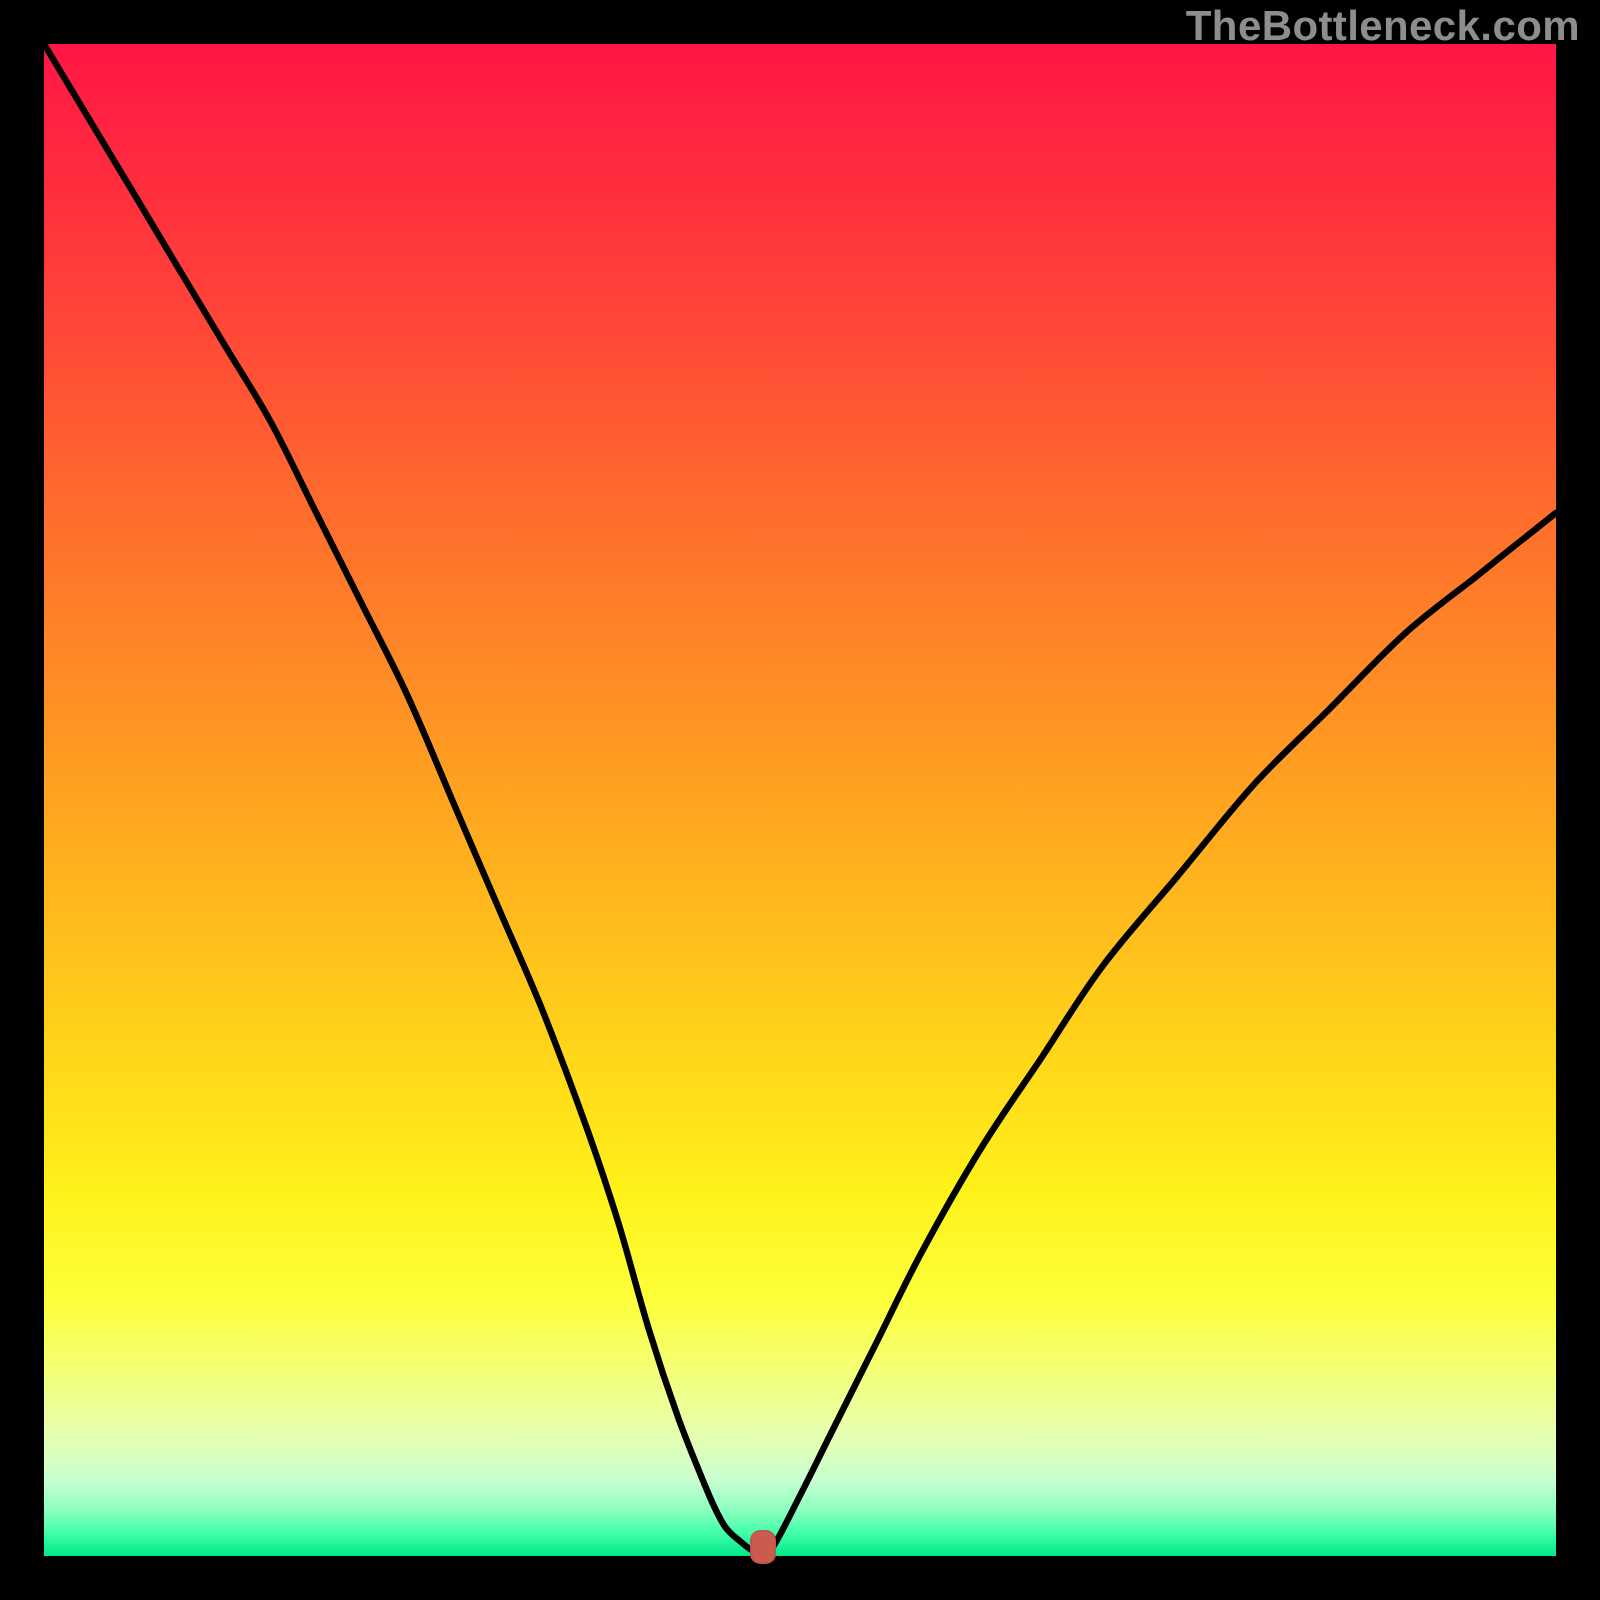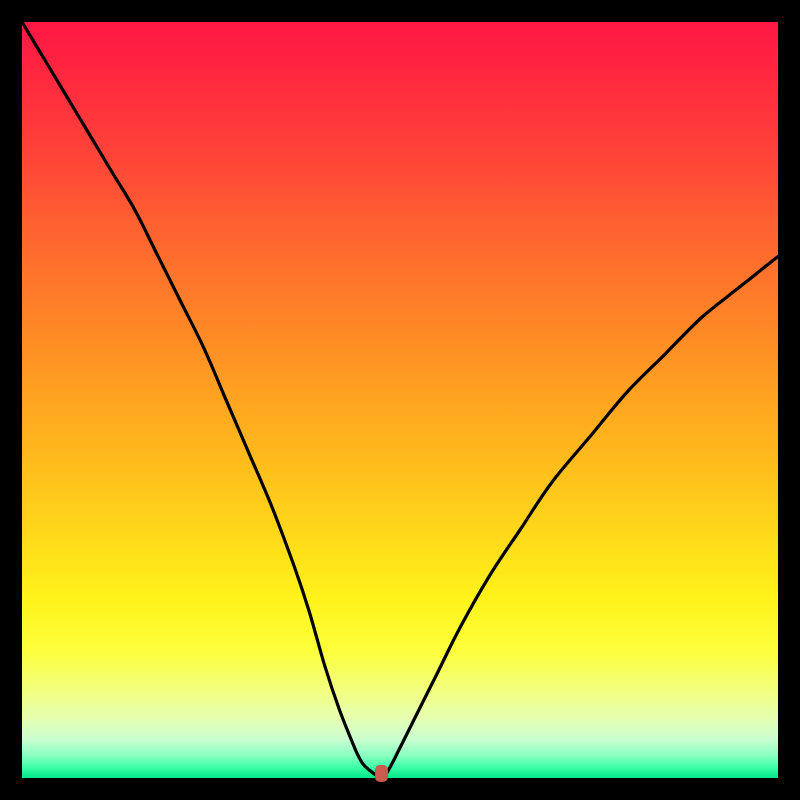--- a/index.html
+++ b/index.html
@@ -70,13 +70,14 @@
 </head>
 <body>
 
 <div class="frame">
   <div class="plot">
     <svg class="curve" viewBox="0 0 756 756" preserveAspectRatio="none">
       <path id="curve-path" fill="none" stroke="#000" stroke-width="3.2" stroke-linecap="round" stroke-linejoin="round" d="M 0.0 0.0 C 3.8 6.3, 15.1 25.2, 22.7 37.8 C 30.2 50.4, 37.8 63.0, 45.4 75.6 C 52.9 88.2, 60.5 100.8, 68.0 113.4 C 75.6 126.0, 83.2 138.6, 90.7 151.2 C 98.3 163.8, 105.8 175.1, 113.4 189.0 C 121.0 202.9, 128.5 219.2, 136.1 234.4 C 143.6 249.5, 151.2 264.6, 158.8 279.7 C 166.3 294.8, 173.9 308.7, 181.4 325.1 C 189.0 341.5, 196.6 360.4, 204.1 378.0 C 211.7 395.6, 219.2 413.3, 226.8 430.9 C 234.4 448.6, 241.9 464.9, 249.5 483.8 C 257.0 502.7, 265.9 526.7, 272.2 544.3 C 278.5 562.0, 282.2 573.3, 287.3 589.7 C 292.3 606.1, 297.4 626.2, 302.4 642.6 C 307.4 659.0, 312.5 674.1, 317.5 688.0 C 322.6 701.8, 328.9 716.9, 332.6 725.8 C 336.4 734.6, 337.7 737.1, 340.2 740.9 C 342.7 744.7, 345.2 746.3, 347.8 748.4 C 350.3 750.6, 352.8 752.9, 355.3 753.7 C 357.8 754.6, 359.1 758.4, 362.9 753.7 C 366.7 749.1, 373.0 735.5, 378.0 725.8 C 383.0 716.1, 386.8 708.1, 393.1 695.5 C 399.4 682.9, 408.2 665.3, 415.8 650.2 C 423.4 635.0, 429.7 621.2, 438.5 604.8 C 447.3 588.4, 458.6 568.3, 468.7 551.9 C 478.8 535.5, 488.9 521.6, 499.0 506.5 C 509.0 491.4, 517.9 476.3, 529.2 461.2 C 540.5 446.0, 554.4 430.9, 567.0 415.8 C 579.6 400.7, 592.2 384.3, 604.8 370.4 C 617.4 356.6, 630.0 345.2, 642.6 332.6 C 655.2 320.0, 667.8 306.2, 680.4 294.8 C 693.0 283.5, 705.6 274.7, 718.2 264.6 C 730.8 254.5, 749.7 239.4, 756.0 234.4"></path>
     </svg>
     <div id="marker" class="marker" style="left: 352.6px; top: 743px;"></div>
   </div>
+  <div class="watermark">TheBottleneck.com</div>
 </div>
 
 </body></html>

